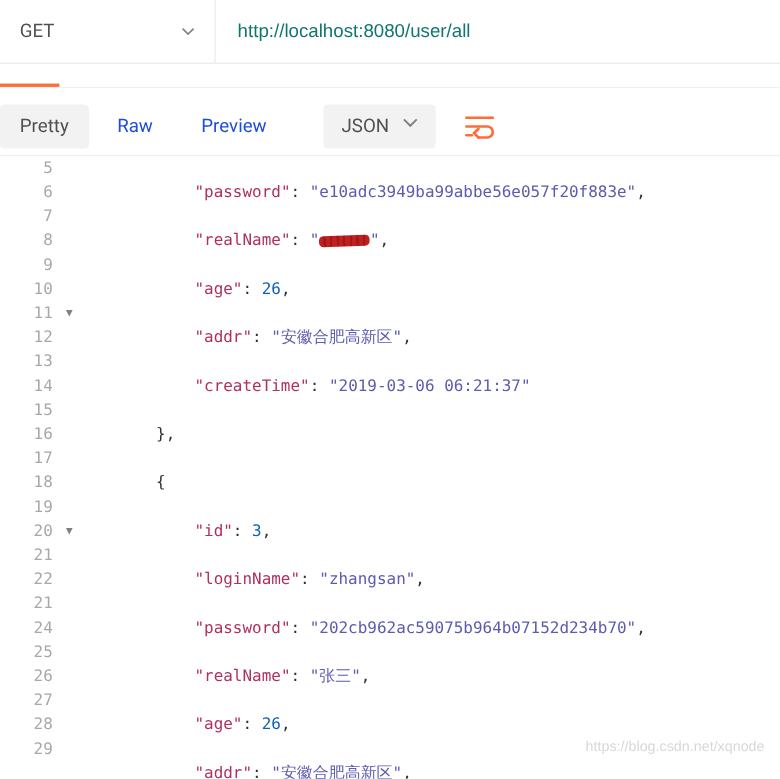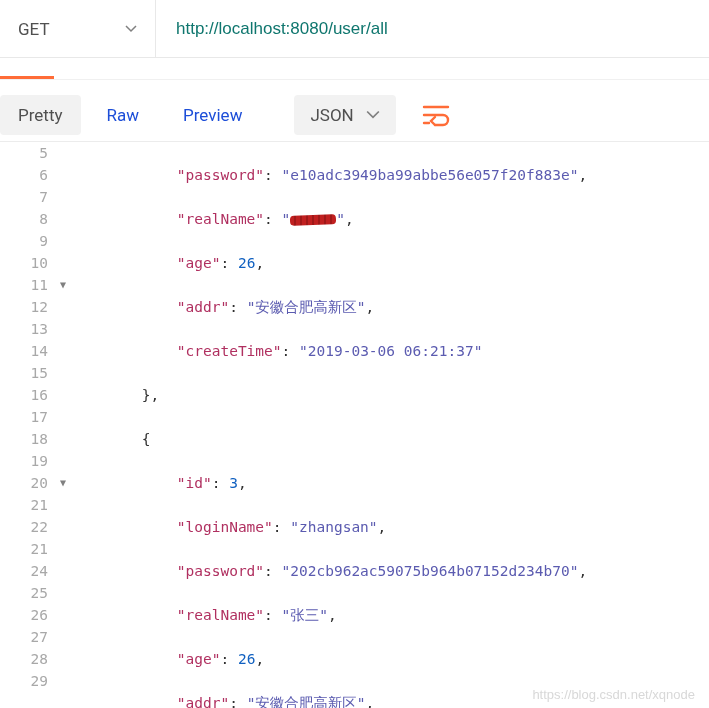--- a/index.html
+++ b/index.html
@@ -13,21 +13,21 @@
   }
   .request-bar {
     display: flex;
     border-bottom: 1px solid #e8e8e8;
     height: 58px;
   }
   .method-select {
     display: flex;
     align-items: center;
     justify-content: space-between;
-    width: 156px;
+    width: 196px;
     padding: 0 18px;
     border-right: 1px solid #e8e8e8;
     cursor: pointer;
     font-size: 17px;
     color: #505050;
   }
   .method-select svg { width: 12px; height: 12px; }
   .url-input {
     flex: 1;
     border: none;
@@ -64,21 +64,20 @@
     color: #1d4ed8;
     cursor: pointer;
     border-radius: 4px;
   }
   .tab.active {
     background: #f2f2f2;
     color: #505050;
   }
   .format-pill {
     display: flex;
-    align-items: center;
     gap: 12px;
     background: #f2f2f2;
     padding: 10px 16px;
     border-radius: 4px;
     margin-left: 26px;
     font-size: 17px;
     color: #505050;
     cursor: pointer;
   }
   .format-pill svg { width: 14px; height: 14px; }
@@ -139,21 +138,21 @@
     position: absolute;
     left: 0; right: 0; top: 2px;
     height: 10px;
     background: repeating-linear-gradient(90deg, #c02020 0 4px, #a01818 4px 6px);
     border-radius: 4px;
     transform: rotate(-2deg);
   }
   .watermark {
     position: absolute;
     right: 14px;
-    bottom: 6px;
+    bottom: 22px;
     font-size: 13px;
     color: #d8d8d8;
     font-family: -apple-system, sans-serif;
   }
   .rel { position: relative; height: 100%; }
 </style>
 </head>
 <body>
 <div class="rel">
 

